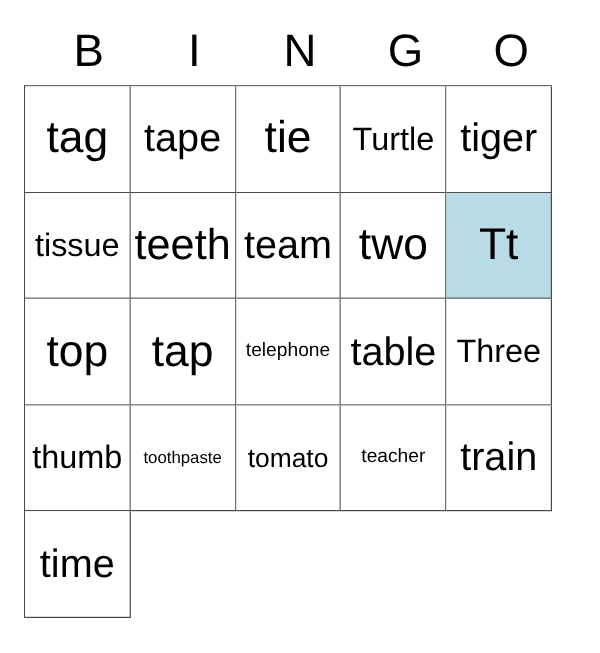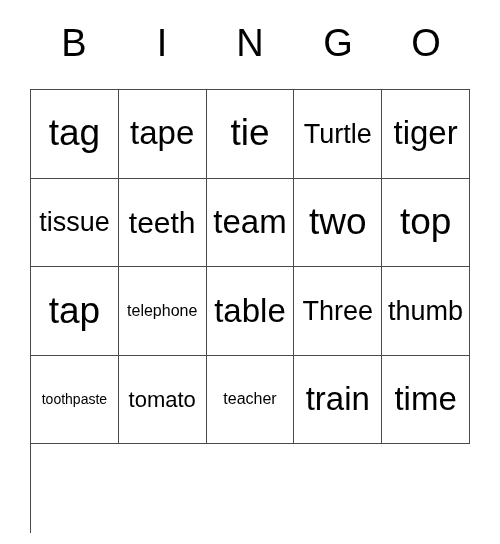--- a/index.html
+++ b/index.html
@@ -32,32 +32,31 @@
     display: flex;
     align-items: center;
     justify-content: center;
     font-size: 38px;
     line-height: 1;
     color: #000000;
     font-weight: 400;
   }
   #grid {
     position: absolute;
-    left: 30px;
+    left: 20px;
     top: 71px;
     width: 440px;
     height: 444px;
     box-sizing: border-box;
     border-top: 1.5px solid #4a4a4a;
     border-left: 1.5px solid #4a4a4a;
     display: grid;
     grid-template-columns: repeat(5, 1fr);
     grid-template-rows: repeat(5, 1fr);
     background: #ffffff;
-    margin-top: 18px;
   }
   .cell {
     box-sizing: border-box;
     border-right: 1.5px solid #4a4a4a;
     border-bottom: 1.5px solid #4a4a4a;
     display: flex;
     align-items: center;
     justify-content: center;
     overflow: hidden;
     background: #ffffff;
@@ -69,21 +68,21 @@
     line-height: 1.05;
     white-space: nowrap;
     font-weight: 400;
   }
   .cell.marked {
     background: #b7dce5;
   }
   
   .fs-xxl { font-size: 37px; }
   .fs-xl  { font-size: 33px; }
-  .fs-l   { font-size: 30px; }
+  .fs-l   { font-size: 36px; }
   .fs-m   { font-size: 27px; }
   .fs-s   { font-size: 22px; }
   .fs-xs  { font-size: 16px; }
   .fs-xxs { font-size: 14px; }
 </style>
 </head>
 <body>
 
 <div id="card">
 
@@ -116,20 +115,23 @@
       </div>
       <div class="cell">
         <span class="cell-text fs-l">teeth</span>
       </div>
       <div class="cell">
         <span class="cell-text fs-xl">team</span>
       </div>
       <div class="cell">
         <span class="cell-text fs-xxl">two</span>
       </div>
+      <div class="cell marked">
+        <span class="cell-text fs-xxl">Tt</span>
+      </div>
       <div class="cell">
         <span class="cell-text fs-xxl">top</span>
       </div>
       <div class="cell">
         <span class="cell-text fs-xxl">tap</span>
       </div>
       <div class="cell">
         <span class="cell-text fs-xs">telephone</span>
       </div>
       <div class="cell">

